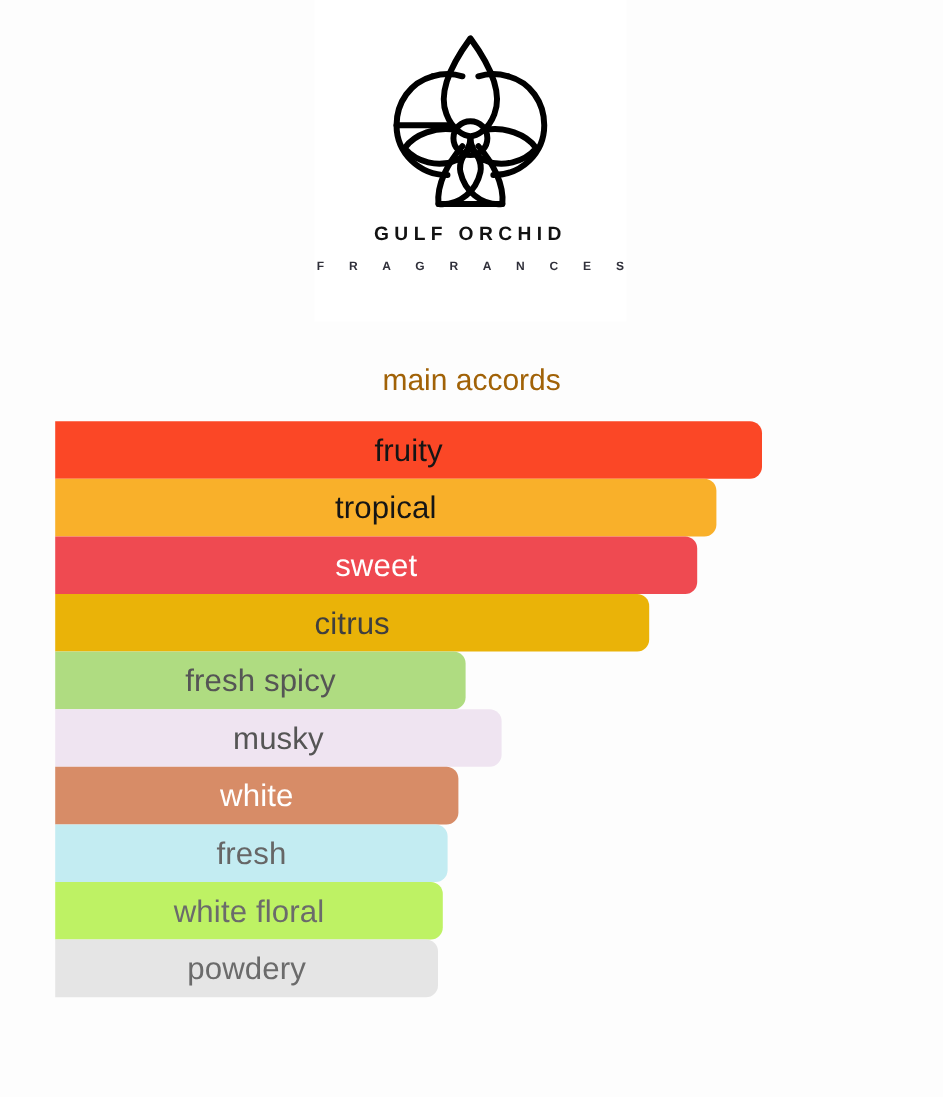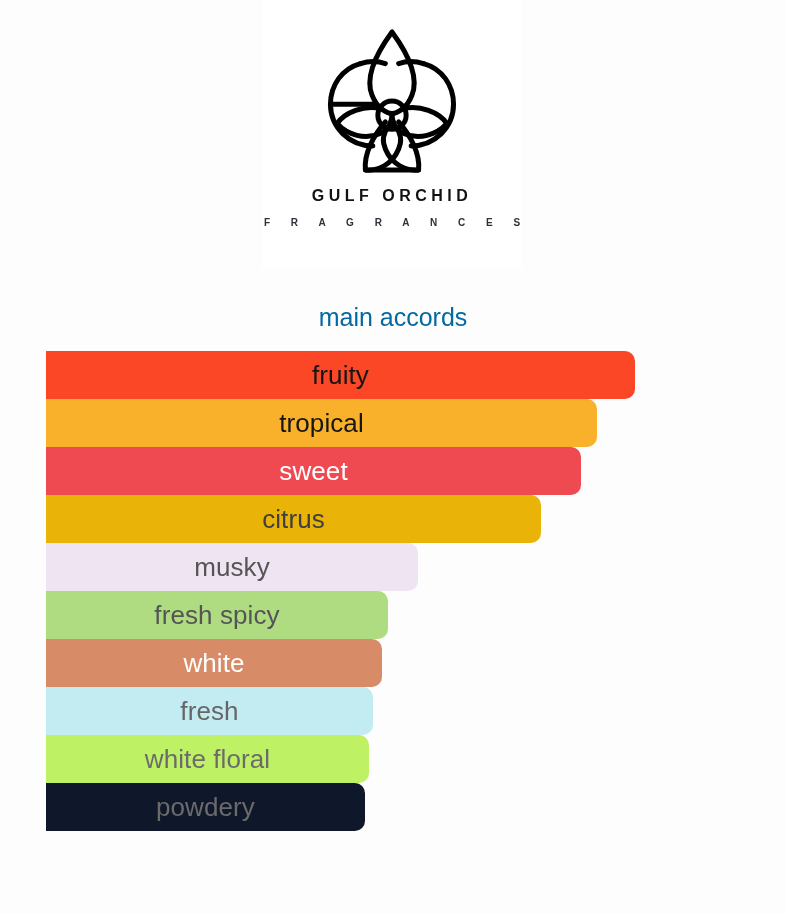--- a/index.html
+++ b/index.html
@@ -62,21 +62,21 @@
   
   #accords-section {
     position: absolute;
     left: 0;
     top: 296px;
     width: 786px;
   }
   #accords-title {
     text-align: center;
     font-size: 25px;
-    color: #0369a1;
+    color: #a16207;
     line-height: 42px;
     height: 42px;
     font-weight: 400;
   }
   #accords-bars {
     position: relative;
     margin-top: 13px;
     padding-left: 46px;
   }
   .accord-bar {
@@ -145,32 +145,32 @@
       </div>
       <div class="accord-bar" style="width: 551px; background: rgb(249, 176, 42);">
         <span class="accord-label" style="color: rgb(21, 21, 21);">tropical</span>
       </div>
       <div class="accord-bar" style="width: 535px; background: rgb(239, 74, 81);">
         <span class="accord-label" style="color: rgb(255, 255, 255);">sweet</span>
       </div>
       <div class="accord-bar" style="width: 495px; background: #eab308;">
         <span class="accord-label" style="color: rgb(63, 63, 63);">citrus</span>
       </div>
+      <div class="accord-bar" style="width: 342px; background: rgb(175, 220, 129);">
+        <span class="accord-label" style="color: rgb(85, 85, 85);">fresh spicy</span>
+      </div>
       <div class="accord-bar" style="width: 372px; background: rgb(239, 228, 241);">
         <span class="accord-label" style="color: rgb(85, 85, 85);">musky</span>
-      </div>
-      <div class="accord-bar" style="width: 342px; background: rgb(175, 220, 129);">
-        <span class="accord-label" style="color: rgb(85, 85, 85);">fresh spicy</span>
       </div>
       <div class="accord-bar" style="width: 336px; background: rgb(215, 140, 103);">
         <span class="accord-label" style="color: rgb(255, 255, 255);">white</span>
       </div>
       <div class="accord-bar" style="width: 327px; background: rgb(195, 236, 242);">
         <span class="accord-label" style="color: rgb(102, 102, 102);">fresh</span>
       </div>
       <div class="accord-bar" style="width: 323px; background: #bef264;">
         <span class="accord-label" style="color: rgb(107, 107, 107);">white floral</span>
       </div>
-      <div class="accord-bar" style="width: 319px; background: #0f172a;">
+      <div class="accord-bar" style="width: 319px; background: #e5e5e5;">
         <span class="accord-label" style="color: rgb(107, 107, 107);">powdery</span>
       </div>
     </div>
 </div>
 
 </body></html>

